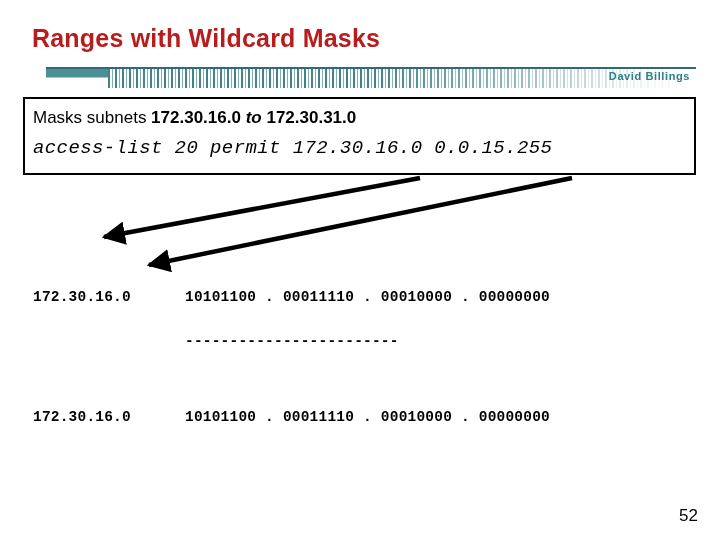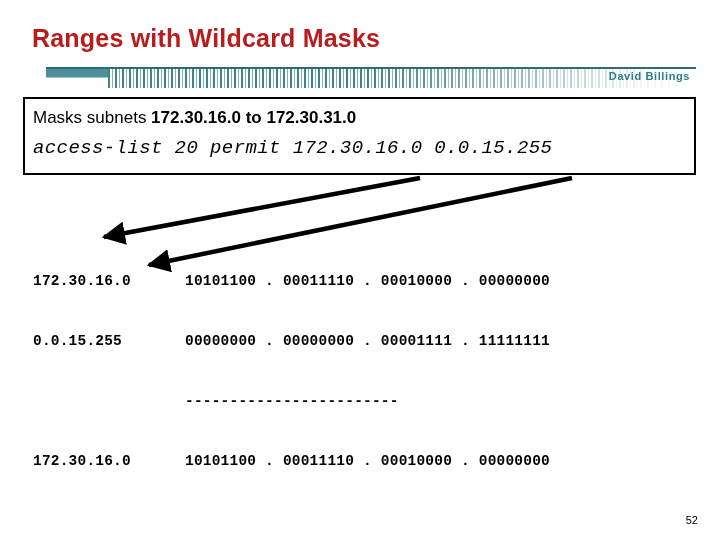--- a/index.html
+++ b/index.html
@@ -94,21 +94,21 @@
   }
   #match-line {
     position: absolute;
     left: 8px;
     top: 9px;
     font-size: 17px;
     white-space: nowrap;
     font-family: "Liberation Sans", sans-serif;
   }
   #match-line .strong { font-weight: bold; }
-  #match-line .ital { font-weight: bold; }
+  #match-line .ital { font-style: italic; font-weight: bold; }
   #acl-line {
     position: absolute;
     left: 8px;
     top: 38px;
     font-size: 19px;
     font-family: "Liberation Mono", monospace;
     letter-spacing: 0.4px;
     white-space: nowrap;
     font-style: italic;
   }
@@ -133,32 +133,32 @@
     font-weight: bold;
     line-height: 20px;
     letter-spacing: 0.2px;
     white-space: pre;
   }
   .brow { height: 20px; }
   .blabel {
     display: inline-block;
     width: 152px;
   }
-  .bbits { display: inline-block; }
+  .bbits { display: inline-block; margin-top: 16px; }
   #divider-row {
     height: 20px;
     padding-left: 152px;
   }
 
   
   #page-number {
     position: absolute;
     right: 22px;
     bottom: 14px;
-    font-size: 11px;
+    font-size: 17px;
     color: #000000;
     font-family: "Liberation Sans", sans-serif;
   }
 </style>
 </head>
 <body>
 
 <div id="slide-title">Ranges with Wildcard Masks</div>
 
 <div id="banner">
@@ -180,21 +180,20 @@
     <marker id="ahead" viewBox="0 0 10 10" refX="9" refY="5" markerWidth="5.2" markerHeight="5.2" orient="auto-start-reverse">
       <path d="M 0 0 L 10 5 L 0 10 z" fill="#000000"></path>
     </marker>
   </defs>
   <line x1="420" y1="178" x2="104" y2="237" stroke="#000000" stroke-width="4.5" marker-end="url(#ahead)"></line>
   <line x1="572" y1="178" x2="149" y2="265" stroke="#000000" stroke-width="4.5" marker-end="url(#ahead)"></line>
 </svg>
 
 <div id="binary-block">
   <div class="brow"><span class="blabel">172.30.16.0</span><span class="bbits">10101100 . 00011110 . 00010000 . 00000000</span></div>
-  <div class="brow"><span class="blabel">0.0.15.255</span><span class="bbits">00000000 . 00000000 . 00001111 . 11111111</span></div>
   <div id="divider-row"><span>------------------------</span></div>
   <div class="brow"><span class="blabel">172.30.16.0</span><span class="bbits">10101100 . 00011110 . 00010000 . 00000000</span></div>
   
   
   
 </div>
 
 <div id="page-number">52</div>
 
 </body></html>

